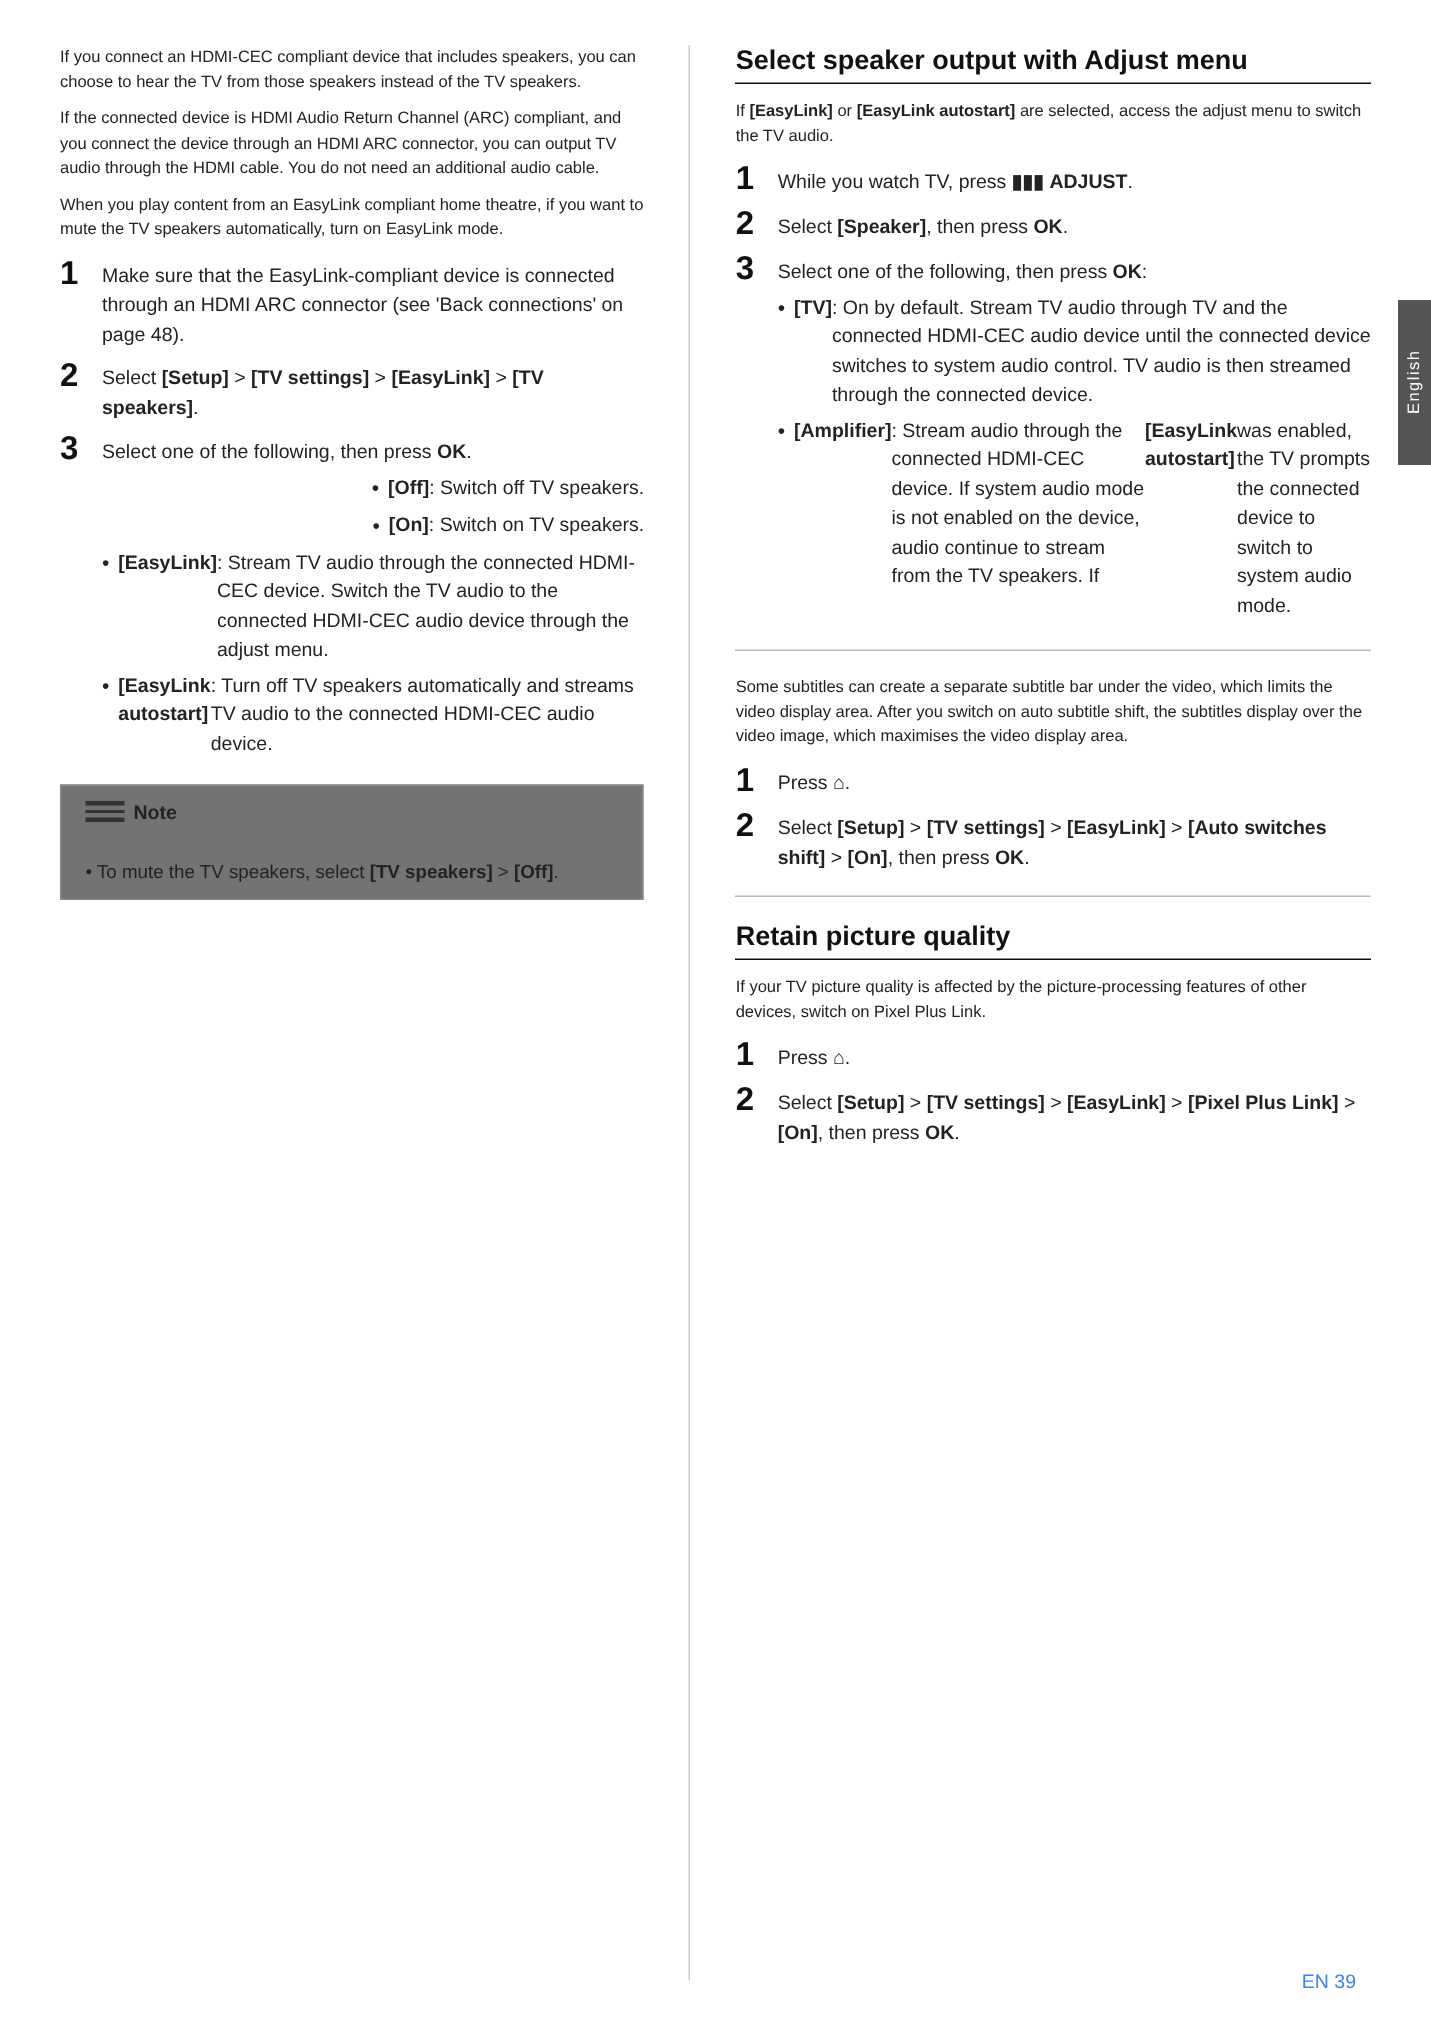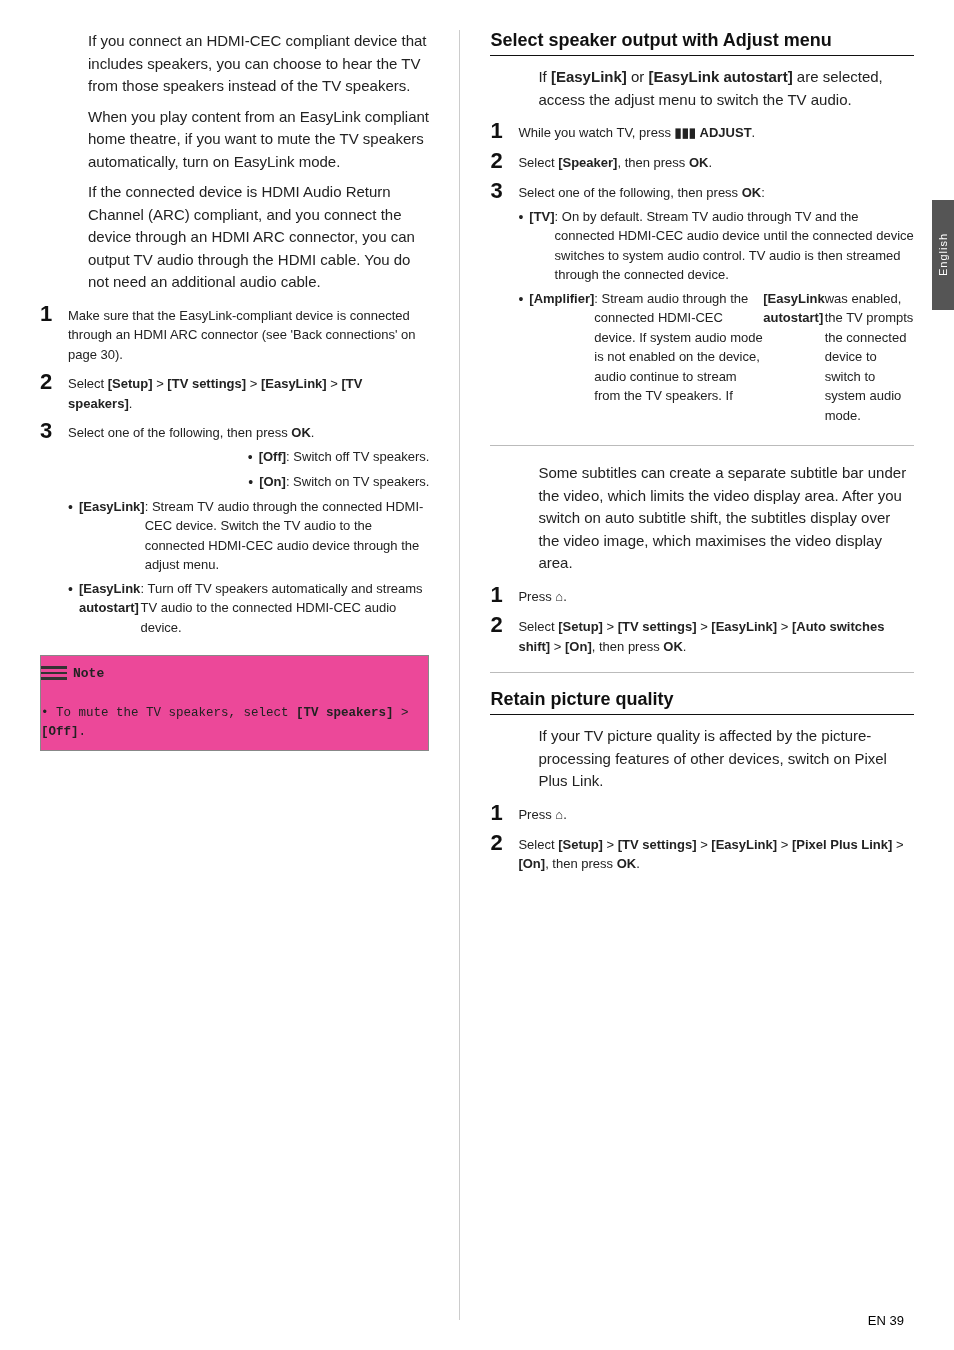--- a/index.html
+++ b/index.html
@@ -61,25 +61,24 @@
       font-size: 18px;
       font-weight: bold;
       color: #111;
       border-bottom: 1.5px solid #111;
       padding-bottom: 4px;
       margin-bottom: 10px;
     }
 
     
     p {
-      font-size: 15px;
+      font-size: 11px;
       line-height: 1.5;
       margin-bottom: 8px;
       color: #222;
-      margin-left: 48px;
     }
 
     
     .num-list {
       list-style: none;
       margin: 0;
       padding: 0;
     }
 
     .num-list > li {
@@ -128,24 +127,23 @@
     }
 
     
     b, strong {
       font-weight: bold;
     }
 
     
     .note-box {
       border: 1.5px solid #888;
-      padding: 8px 0;
+      padding: 8px 16px;
       margin: 14px 0 10px 0;
-      background: #ec4899;
-      font-family: Liberation Mono, monospace;
+      background: #737373;
     }
 
     .note-header {
       display: flex;
       align-items: center;
       margin-bottom: 5px;
     }
 
     .note-icon {
       width: 26px;
@@ -180,21 +178,21 @@
       border-top: 1px solid #bbb;
       margin: 16px 0;
     }
 
     
     .footer {
       position: absolute;
       bottom: 22px;
       right: 50px;
       font-size: 13px;
-      color: #000000;
+      color: #3b82f6;
     }
 
     
     .home-icon {
       font-size: 13px;
     }
 
     
     .adjust-icon {
       font-weight: bold;
@@ -213,27 +211,27 @@
 <div class="page">
 
   <div class="side-tab">
     <span class="side-tab-text">English</span>
   </div>
 
   <div class="left-col">
 
 
     <p>If you connect an HDMI-CEC compliant device that includes speakers, you can choose to hear the TV from those speakers instead of the TV speakers.</p>
+    <p>If the connected device is HDMI Audio Return Channel (ARC) compliant, and you connect the device through an HDMI ARC connector, you can output TV audio through the HDMI cable. You do not need an additional audio cable.</p>
     <p>When you play content from an EasyLink compliant home theatre, if you want to mute the TV speakers automatically, turn on EasyLink mode.</p>
-    <p>If the connected device is HDMI Audio Return Channel (ARC) compliant, and you connect the device through an HDMI ARC connector, you can output TV audio through the HDMI cable. You do not need an additional audio cable.</p>
 
     <ol class="num-list">
       <li>
         <span class="num">1</span>
-        <span class="num-content">Make sure that the EasyLink-compliant device is connected through an HDMI ARC connector (see 'Back connections' on page 30).</span>
+        <span class="num-content">Make sure that the EasyLink-compliant device is connected through an HDMI ARC connector (see 'Back connections' on page 48).</span>
       </li>
       <li>
         <span class="num">2</span>
         <span class="num-content">Select <b>[Setup]</b> &gt; <b>[TV settings]</b> &gt; <b>[EasyLink]</b> &gt; <b>[TV speakers]</b>.</span>
       </li>
       <li>
         <span class="num">3</span>
         <div class="num-content">
           <span>Select one of the following, then press <b>OK</b>.</span>
           <ul class="bullet-list">

